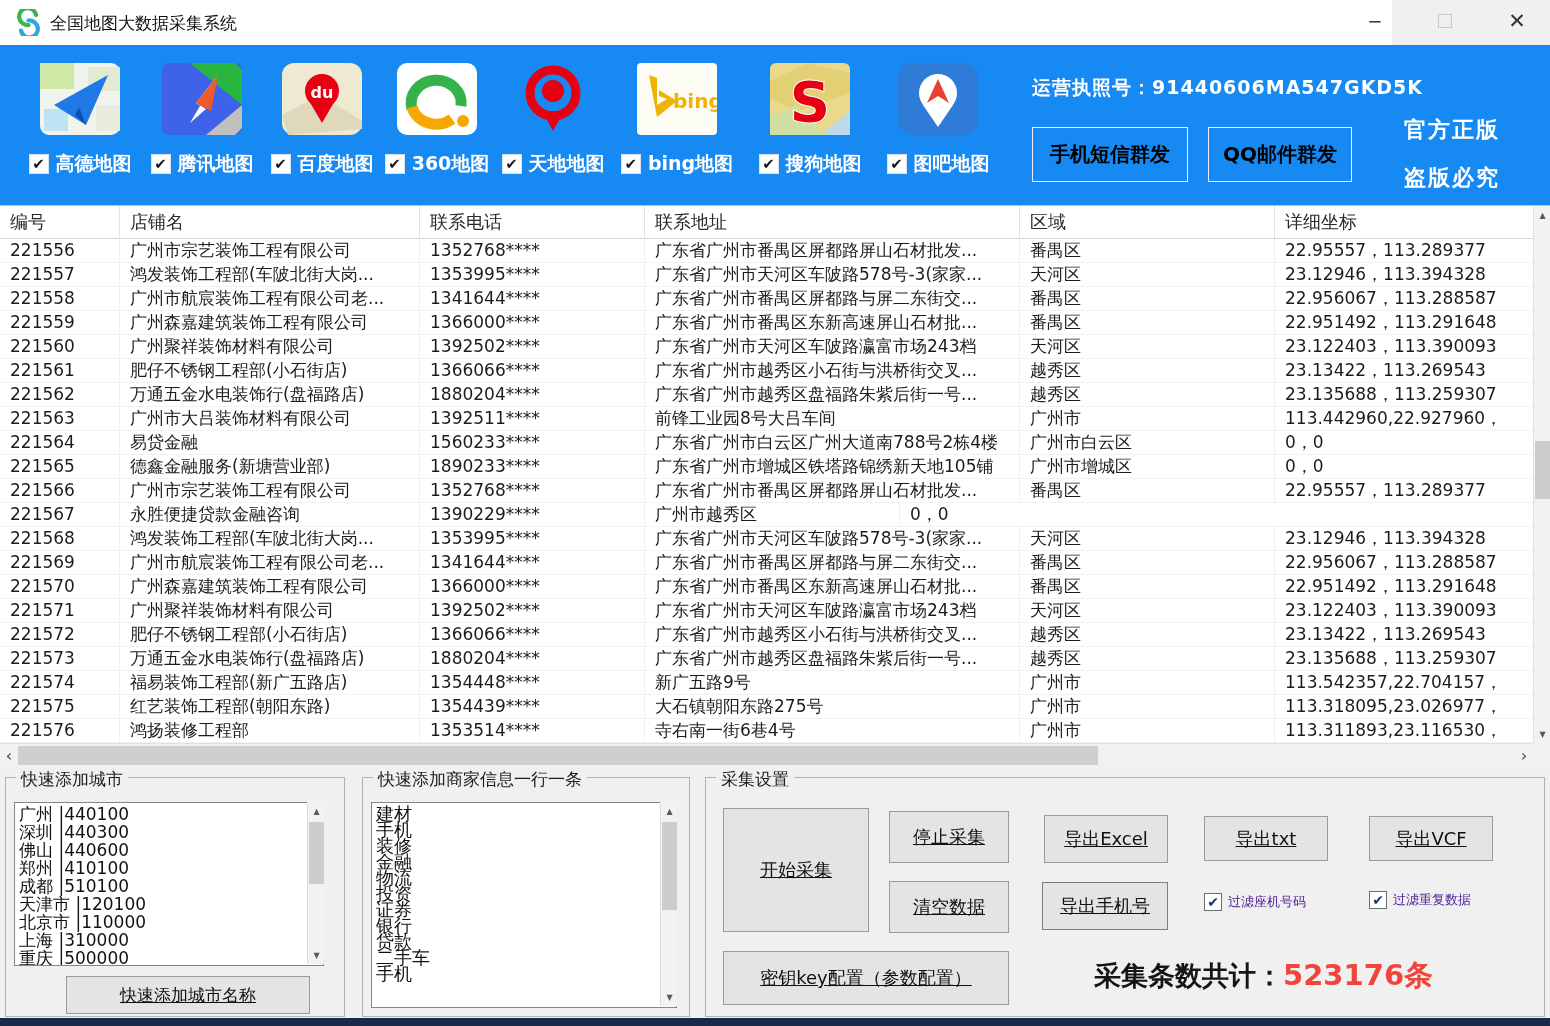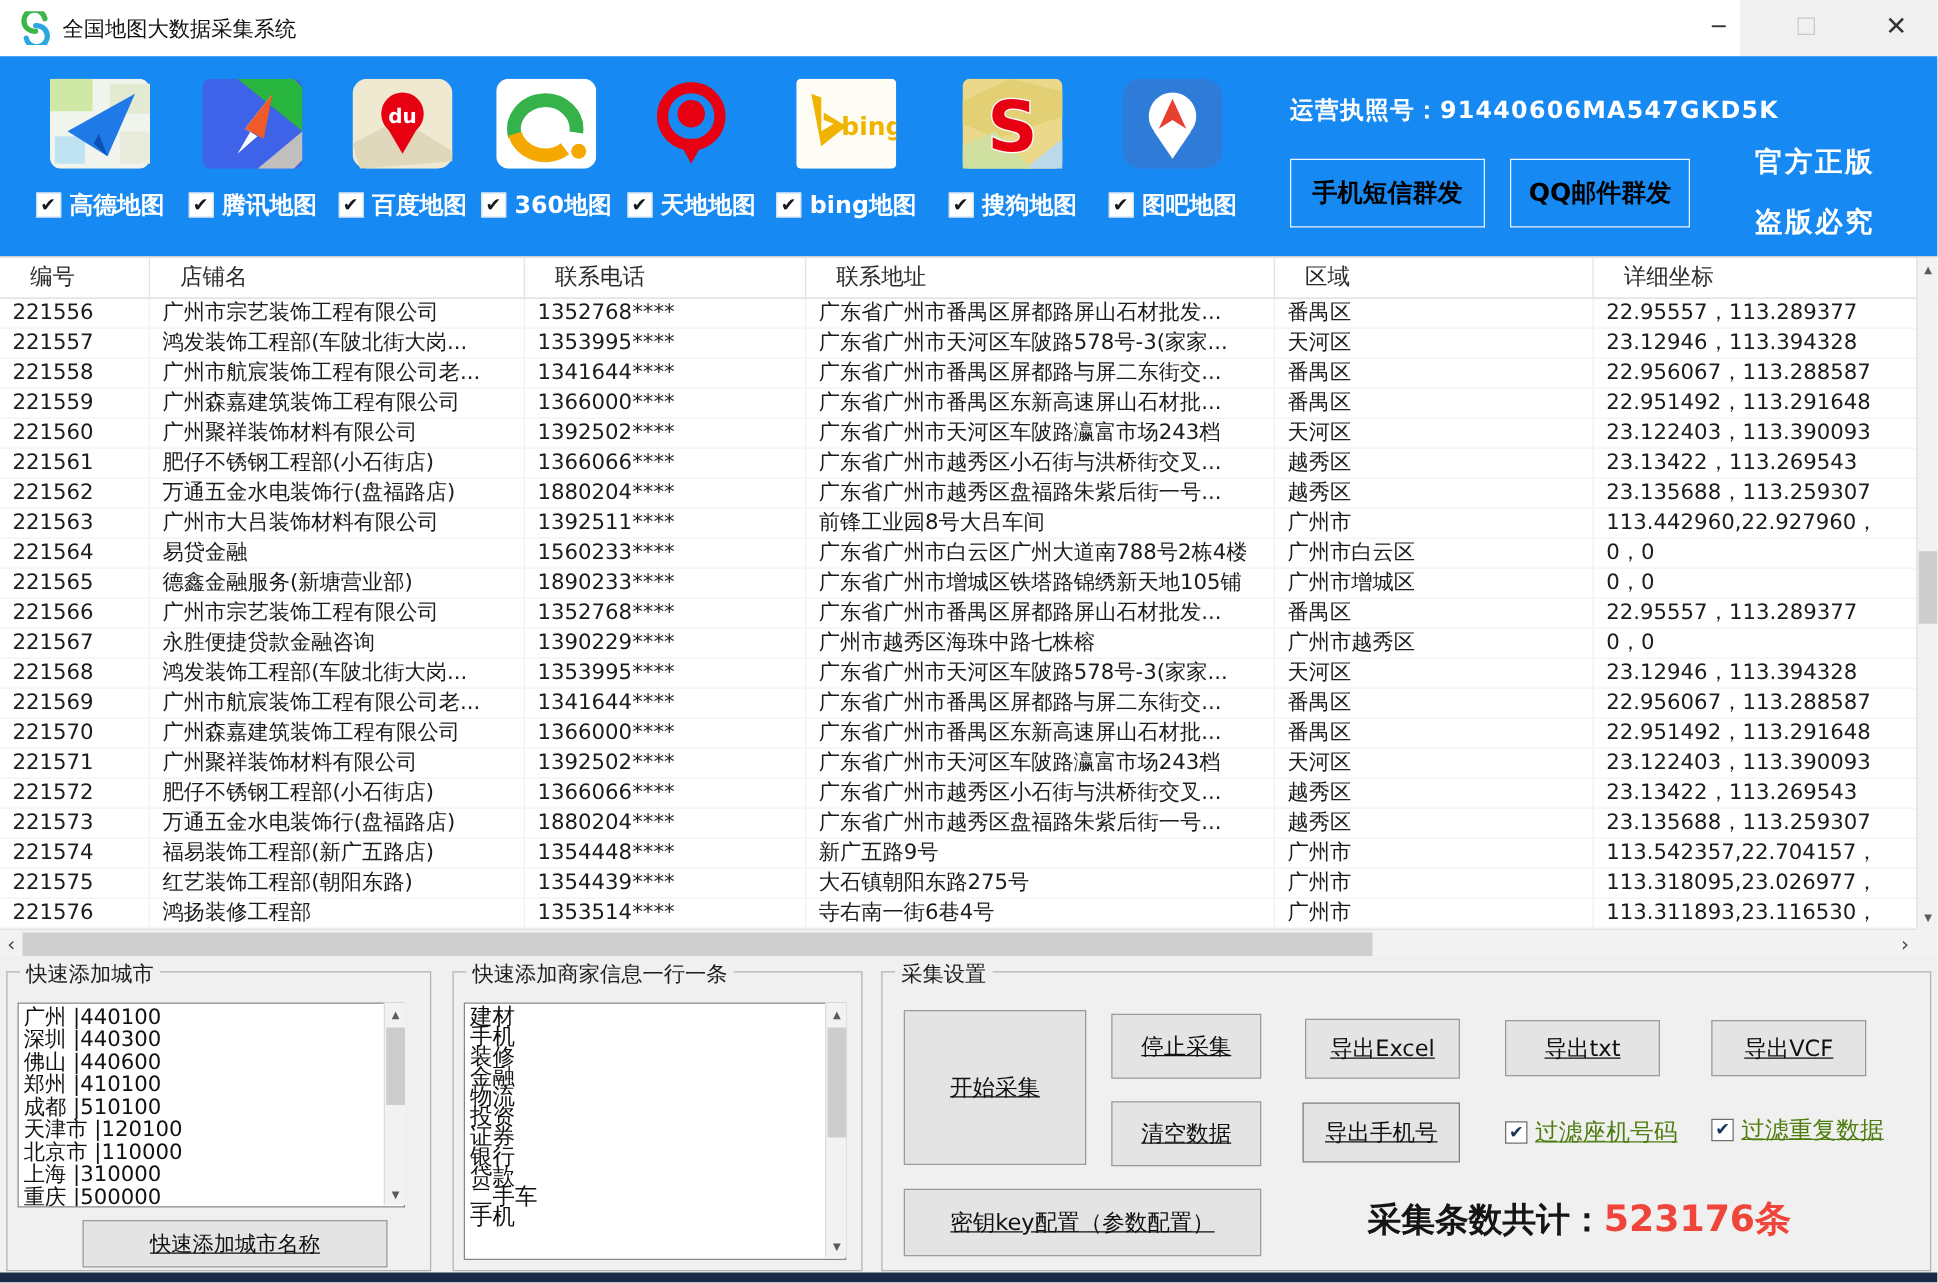--- a/index.html
+++ b/index.html
@@ -31,21 +31,21 @@
   .hdr-btn.sms { left:1032px; width:156px; }
   .hdr-btn.qq  { left:1208px; width:144px; }
   .official { position:absolute; color:#ffffff; font-size:22px; font-weight:600; letter-spacing:2px;margin-top:22px; }
   .official.l1 { left:1404px; top:48px; }
   .official.l2 { left:1404px; top:96px; }
 
   
   .table-wrap { position:absolute; left:0; top:205px; width:1550px; height:560px; background:#ffffff;
                 border-top:1px solid #c4c4c4; }
   .thead { display:flex; height:33px; border-bottom:1px solid #dadada; }
-  .th { font-size:18px; color:#2a2a2a; line-height:32px; padding-left:24px; border-right:1px solid #e3e3e3;
+  .th { font-size:18px; color:#2a2a2a; line-height:32px; padding-left:10px; border-right:1px solid #e3e3e3;
         white-space:nowrap; overflow:hidden; }
   .tbody { position:absolute; left:0; top:33px; width:1533px; height:504px; overflow:hidden; }
   .trow { display:flex; height:24px; border-bottom:1px solid #f2f2f2; }
   .tc { font-size:17px; color:#1c1c1c; line-height:23px; padding-left:10px; border-right:1px solid #f0f0f0;
         white-space:nowrap; overflow:hidden; }
   .c0{width:120px}.c1{width:300px}.c2{width:225px}.c3{width:375px}.c4{width:255px}.c5{width:258px;border-right:none}
 
   
   .vscroll { position:absolute; right:0; top:0; width:17px; height:537px; background:#f2f2f2; border-left:1px solid #e0e0e0; }
   .sb-arrow { width:17px; height:18px; display:flex; align-items:center; justify-content:center; color:#5a5a5a; font-size:10px; }
@@ -83,21 +83,21 @@
   .btn-excel { left:338px; top:37px; width:124px; height:48px; }
   .btn-phone { left:336px; top:104px; width:126px; height:48px; border-color:#7e7e7e; }
   .btn-txt   { left:498px; top:38px; width:124px; height:45px; }
   .btn-vcf   { left:663px; top:38px; width:124px; height:45px; }
 
   .chk-line { position:absolute; display:flex; align-items:center; gap:6px; }
   .chk-landline { left:498px; top:115px; }
   .chk-dup { left:663px; top:113px; }
   .bchk { width:18px; height:18px; background:#fff; border:1px solid #6e6e6e; color:#17365d; font-size:14px;
           font-weight:bold; line-height:16px; text-align:center; flex:0 0 auto; }
-  .chk-label { font-size:19px; color:#4d7c0f; white-space:nowrap;text-decoration:underline; }
+  .chk-label { font-size:13px; color:#4c1d95; white-space:nowrap; }
 
   .total-line { position:absolute; left:388px; top:178px; display:flex; align-items:baseline; }
   .total-label { font-size:27px; font-weight:bold; color:#151515; }
   .total-value { font-size:29px; font-weight:bold; color:#f0453a; }
 
   .taskbar-strip { position:absolute; left:0; bottom:0; width:1550px; height:8px; background:#1b2948; }
 </style>
 </head>
 <body>
 
@@ -326,21 +326,20 @@
         <div class="tc c1">广州市宗艺装饰工程有限公司</div>
         <div class="tc c2">1352768****</div>
         <div class="tc c3">广东省广州市番禺区屏都路屏山石材批发...</div>
         <div class="tc c4">番禺区</div>
         <div class="tc c5">22.95557，113.289377</div>
       </div>
       <div class="trow">
         <div class="tc c0">221567</div>
         <div class="tc c1">永胜便捷贷款金融咨询</div>
         <div class="tc c2">1390229****</div>
-        <div class="tc c3">广州市越秀区海珠中路七株榕</div>
         <div class="tc c4">广州市越秀区</div>
         <div class="tc c5">0，0</div>
       </div>
       <div class="trow">
         <div class="tc c0">221568</div>
         <div class="tc c1">鸿发装饰工程部(车陂北街大岗...</div>
         <div class="tc c2">1353995****</div>
         <div class="tc c3">广东省广州市天河区车陂路578号-3(家家...</div>
         <div class="tc c4">天河区</div>
         <div class="tc c5">23.12946，113.394328</div>

